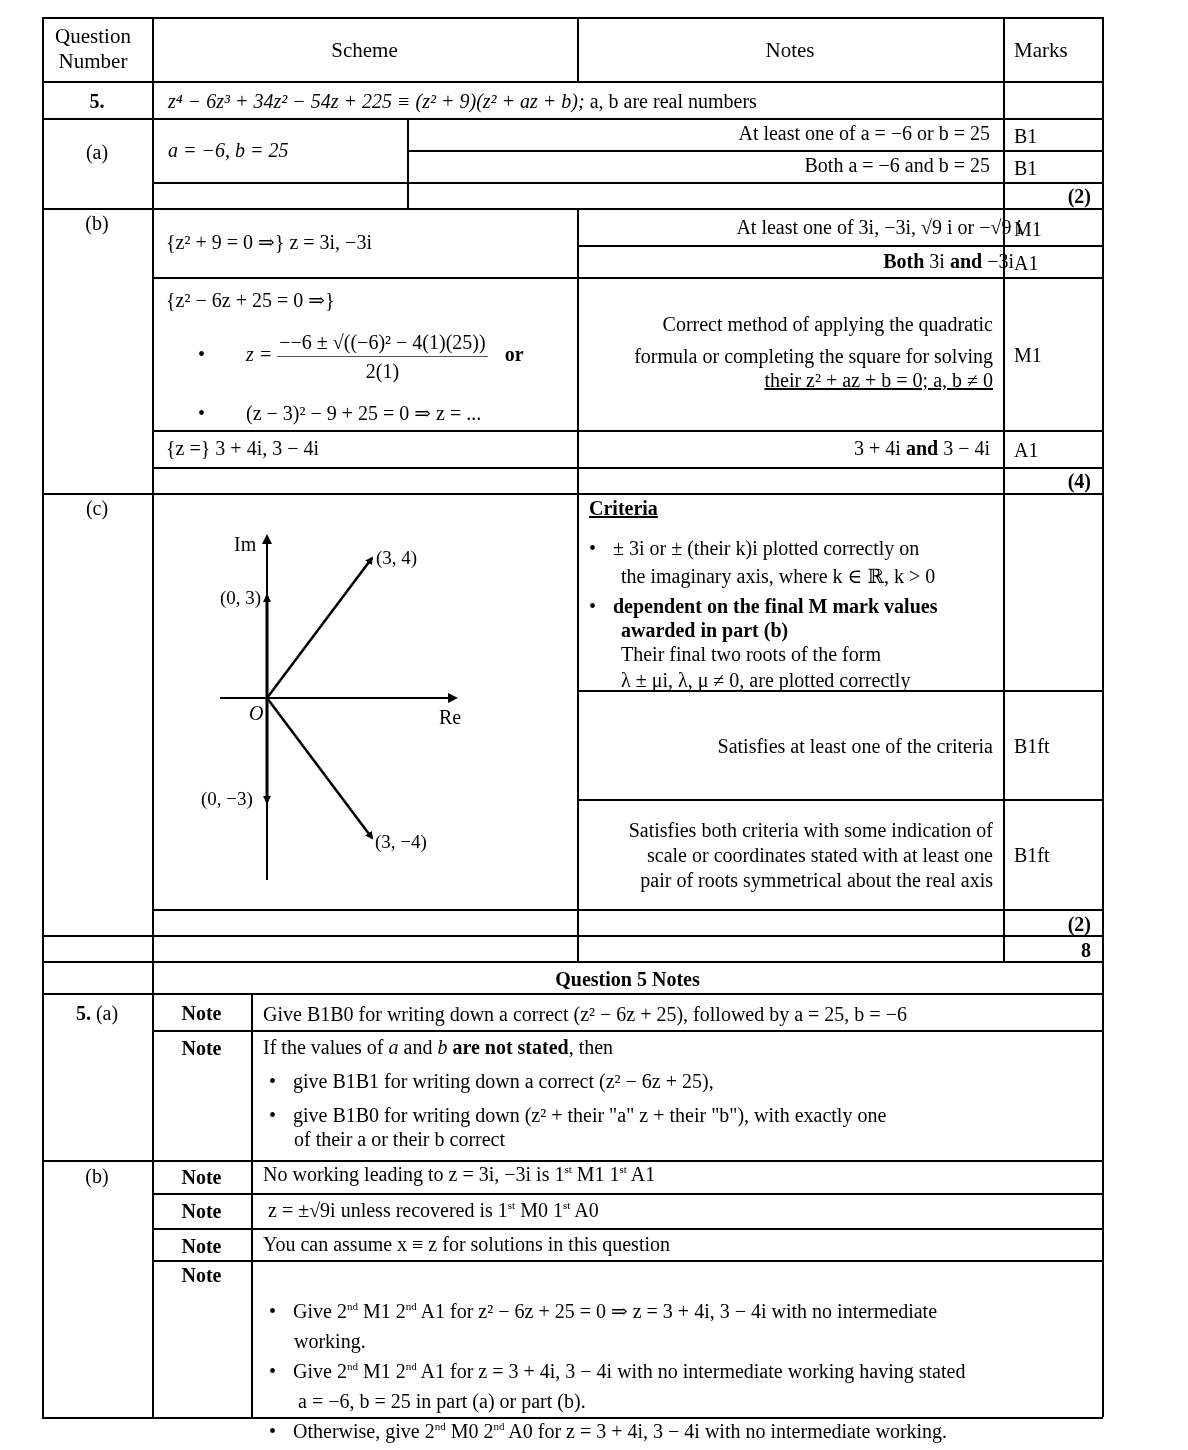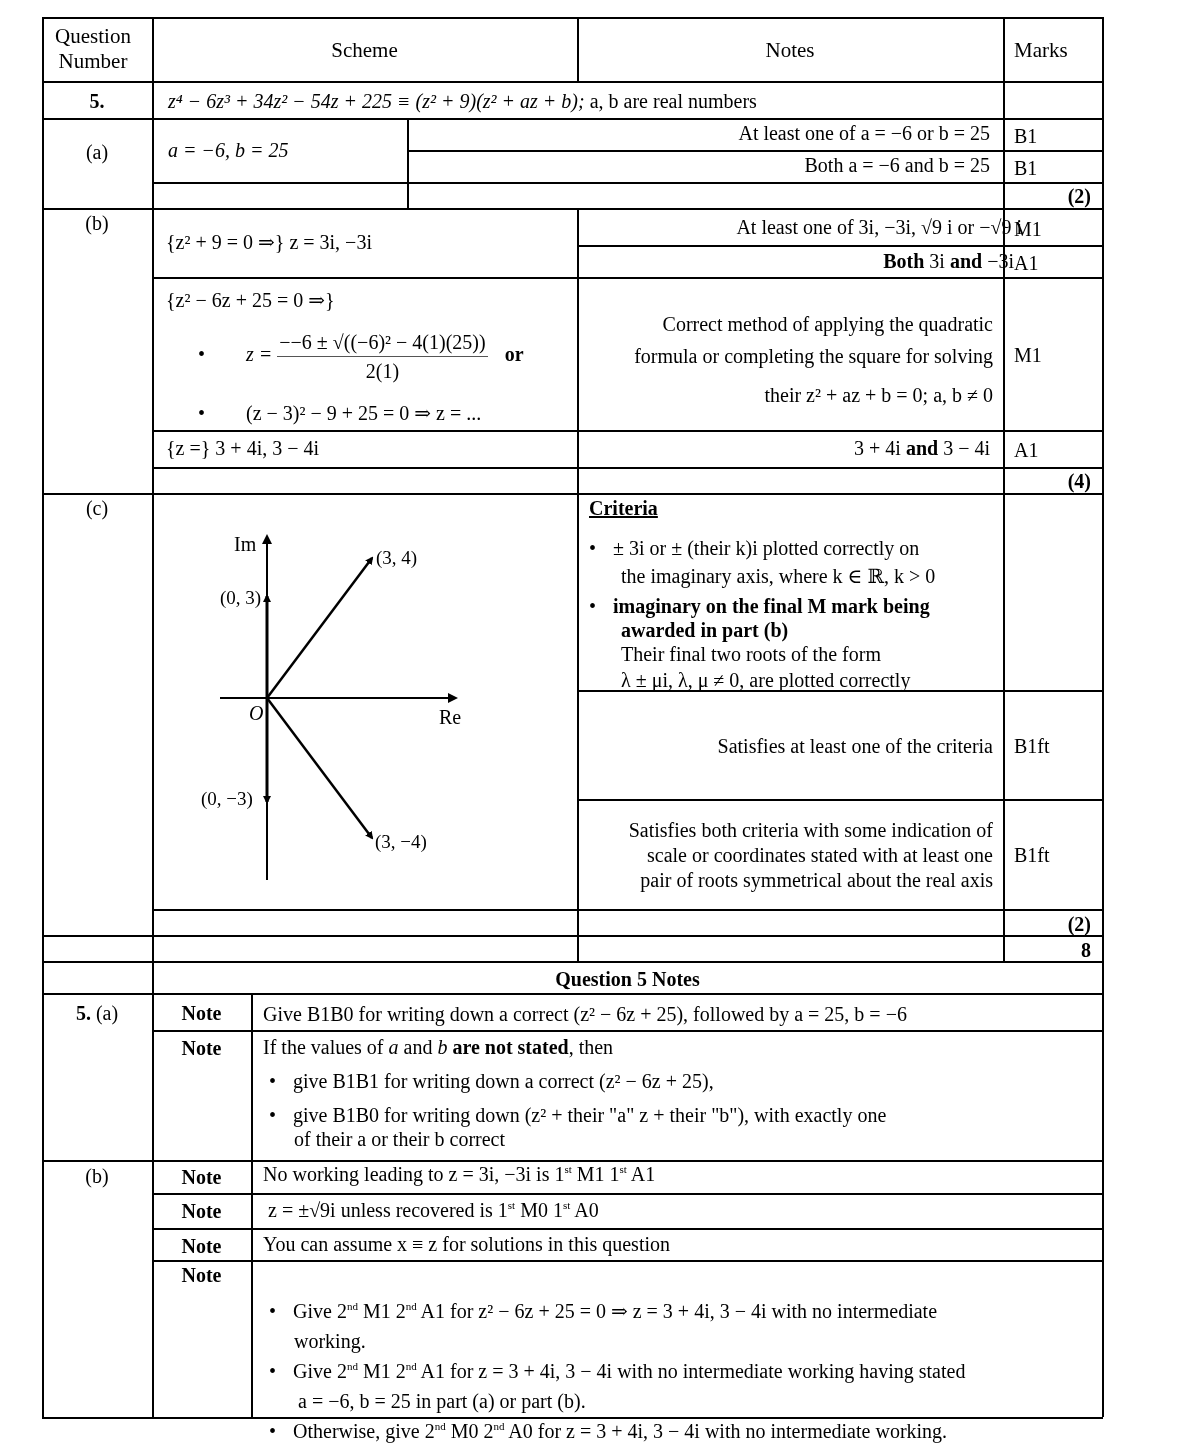--- a/index.html
+++ b/index.html
@@ -105,21 +105,21 @@
   <span class="b" style="margin-left:12px;">or</span>
 </div>
 <div class="t" style="left:198px;top:401px;">
   <span class="bullet">•</span>
   <span style="display:inline-block;width:14px;"></span>
   <span>(z − 3)² − 9 + 25 = 0 ⇒ z = ...</span>
 </div>
 <div class="t r" style="left:580px;top:312px;width:413px;">
   <div>Correct method of applying the quadratic</div>
   <div style="margin-top:8px;">formula or completing the square for solving</div>
-  <div style="margin-top:15px;">their z² + az + b = 0; a, b ≠ 0</div>
+  <div style="margin-top:0;text-decoration:underline;">their z² + az + b = 0; a, b ≠ 0</div>
 </div>
 <div class="t" style="left:1014px;top:343px;">M1</div>
 
 <div class="t" style="left:166px;top:436px;">{z =} 3 + 4i, 3 − 4i</div>
 <div class="t r" style="left:580px;top:436px;width:410px;">
   <span>3 + 4i</span>
   <span class="b">and</span>
   <span>3 − 4i</span>
 </div>
 <div class="t" style="left:1014px;top:438px;">A1</div>
@@ -154,21 +154,21 @@
 <div class="t" style="left:201px;top:788px;font-size:19px;">(0, −3)</div>
 <div class="t" style="left:375px;top:831px;font-size:19px;">(3, −4)</div>
 
 <div class="t" style="left:589px;top:496px;">
   <div class="b" style="text-decoration:underline;">Criteria</div>
   <div style="margin-top:16px;">
     <span class="bullet">•</span><span>± 3i or ± (their k)i plotted correctly on</span>
   </div>
   <div style="margin-left:32px;margin-top:4px;">the imaginary axis, where k ∈ ℝ, k &gt; 0</div>
   <div style="margin-top:6px;">
-    <span class="bullet">•</span><span class="b">imaginary on the final M mark being</span>
+    <span class="bullet">•</span><span class="b">dependent on the final M mark values</span>
   </div>
   <div class="b" style="margin-left:32px;">awarded in part (b)</div>
   <div style="margin-left:32px;">Their final two roots of the form</div>
   <div style="margin-left:32px;margin-top:2px;">λ ± μi, λ, μ ≠ 0, are plotted correctly</div>
 </div>
 
 <div class="t r" style="left:580px;top:734px;width:413px;">Satisfies at least one of the criteria</div>
 <div class="t" style="left:1014px;top:734px;">B1ft</div>
 <div class="t r" style="left:580px;top:818px;width:413px;">
   <div>Satisfies both criteria with some indication of</div>

